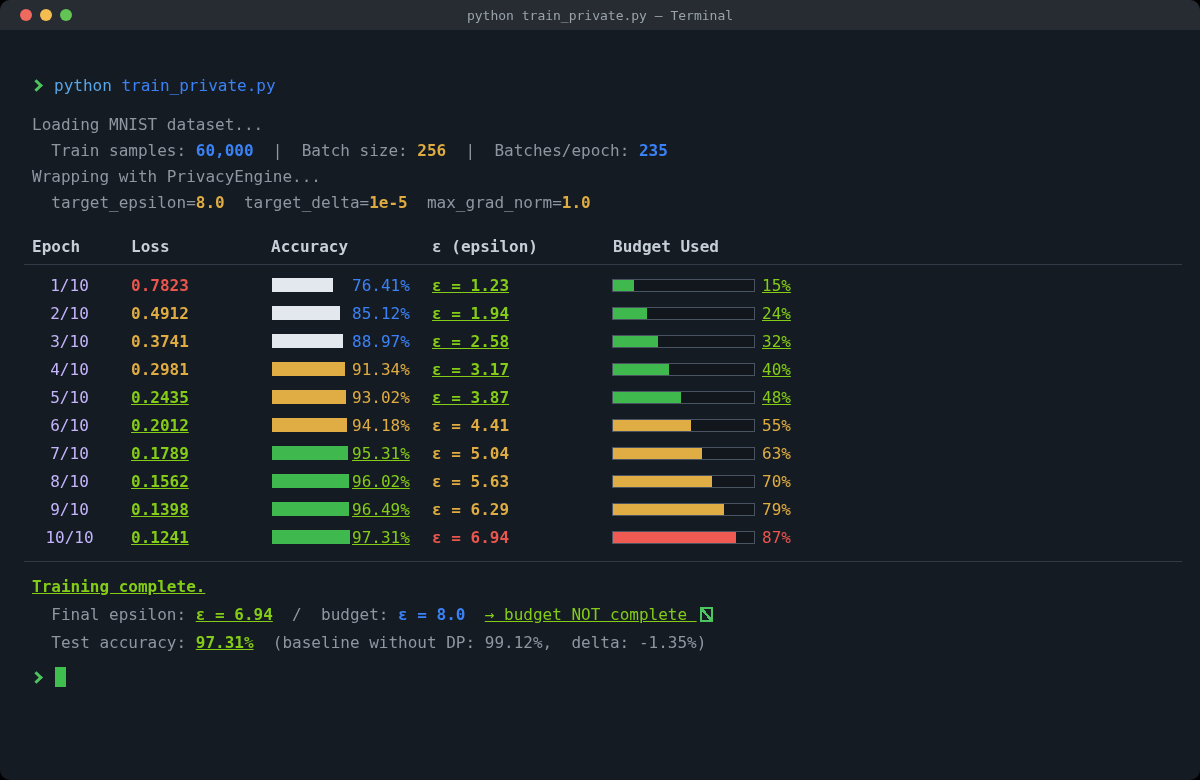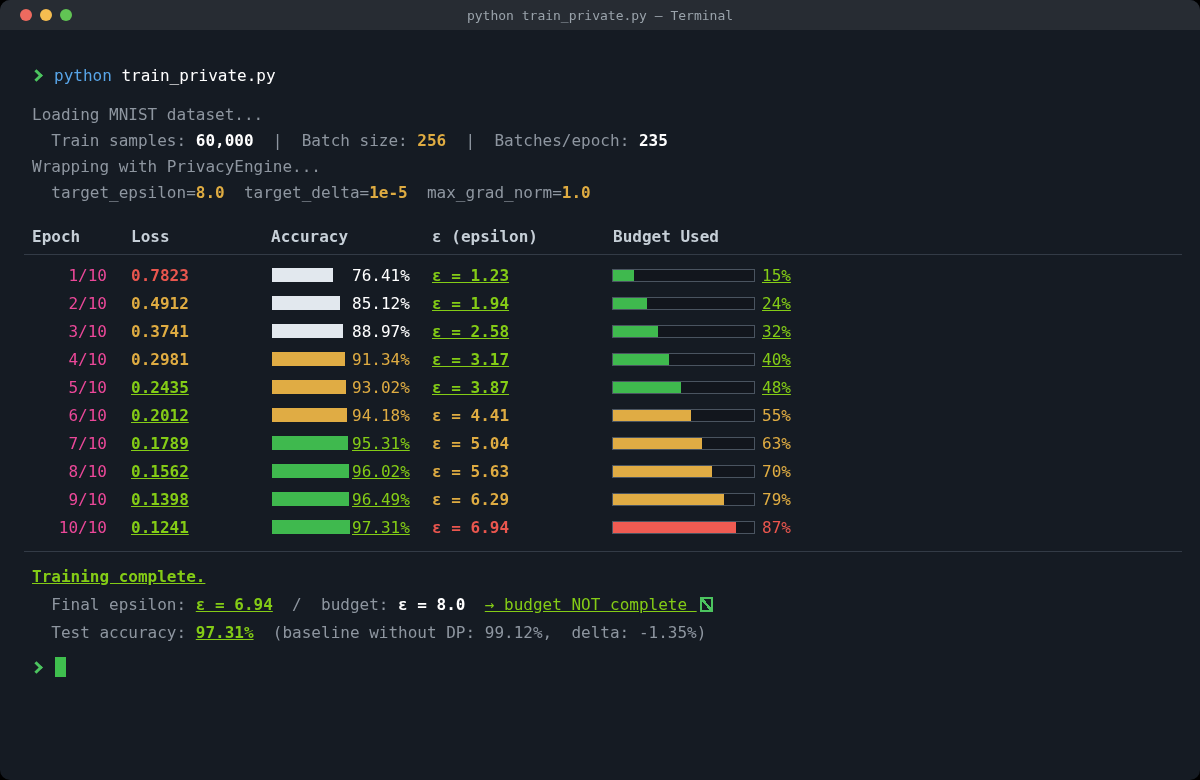--- a/index.html
+++ b/index.html
@@ -1,39 +1,39 @@
 <!DOCTYPE html>
 <html><head>
 <meta charset="utf-8">
 <style>
   * { margin:0; padding:0; box-sizing:border-box; }
   html,body { background:#000; }
   body { width:1200px; height:780px; font-family:"DejaVu Sans Mono","Liberation Mono",monospace; }
 
   .window { width:1200px; height:780px; border-radius:10px; overflow:hidden;
-            background:#151b23; display:flex; flex-direction:column; }
+            background:#151b23; display:flex; flex-direction:column;gap:10px; }
 
   
   .titlebar { height:30px; background:#272c33; display:flex; align-items:center;
               position:relative; flex:0 0 auto; }
   .lights { display:flex; gap:8px; margin-left:20px; }
   .light { width:12px; height:12px; border-radius:50%; }
   .light.red { background:#ee6a5f; }
   .light.yellow { background:#f5bd50; }
   .light.green { background:#61c454; }
   .title { position:absolute; left:0; right:0; text-align:center; font-size:13px;
            color:#9aa3ab; pointer-events:none; }
 
   
   .content { flex:1; padding:0 32px; font-size:16px; color:#e8ebee; }
   .line { height:26px; display:flex; align-items:center; white-space:pre; }
   .line span { white-space:pre; }
 
   .c-gray { color:#8e96a0; }
-  .c-white { color:#ffffff; }
+  .c-white { color:#3b82f6; }
   .c-green { color:#84cc16;text-decoration:underline; }
   .c-yellow { color:#dfac42; }
   .c-red { color:#ea564e; }
   .c-blue { color:#58a5e8; }
   .b { font-weight:bold; }
 
   .chev { width:9px; height:9px; border-top:3px solid #4cc45f; border-right:3px solid #4cc45f;
           transform:rotate(45deg); display:inline-block; flex:0 0 auto; }
   .cmdtext { margin-left:13px; }
 
@@ -42,21 +42,21 @@
 
   
   .thead { margin-top:18px; font-weight:bold; color:#c6cfd7; }
   .thead .h-epoch { width:99px; }
   .thead .h-loss { width:140px; }
   .thead .h-acc { width:161px; }
   .thead .h-eps { width:181px; }
   .rule { height:1px; background:#333b46; margin-top:5px; margin-left:-8px; margin-right:-14px; }
   .rows { margin-top:6px; }
   .trow { height:28px; display:flex; align-items:center; white-space:pre; }
-  .cell-epoch { width:75px; text-align:right; color:#ec4899; }
+  .cell-epoch { width:75px; text-align:center; color:#c4b5fd; }
   .cell-loss { width:132px; margin-left:24px; font-weight:bold; }
   .accwrap { width:80px; margin-left:9px; display:flex; align-items:center; }
   .accbar { height:14px; display:block; }
   .cell-accpct { width:76px; text-align:left; }
   .cell-eps { width:180px; margin-left:4px; font-weight:bold; }
   .budget { width:143px; height:13px; border:1px solid #4a5460; background:#12161d;
             display:flex; align-items:stretch; }
   .budget-fill { height:100%; display:block; }
   .cell-pct { margin-left:7px; }
   .fill-green { background:#3fb94e; }

